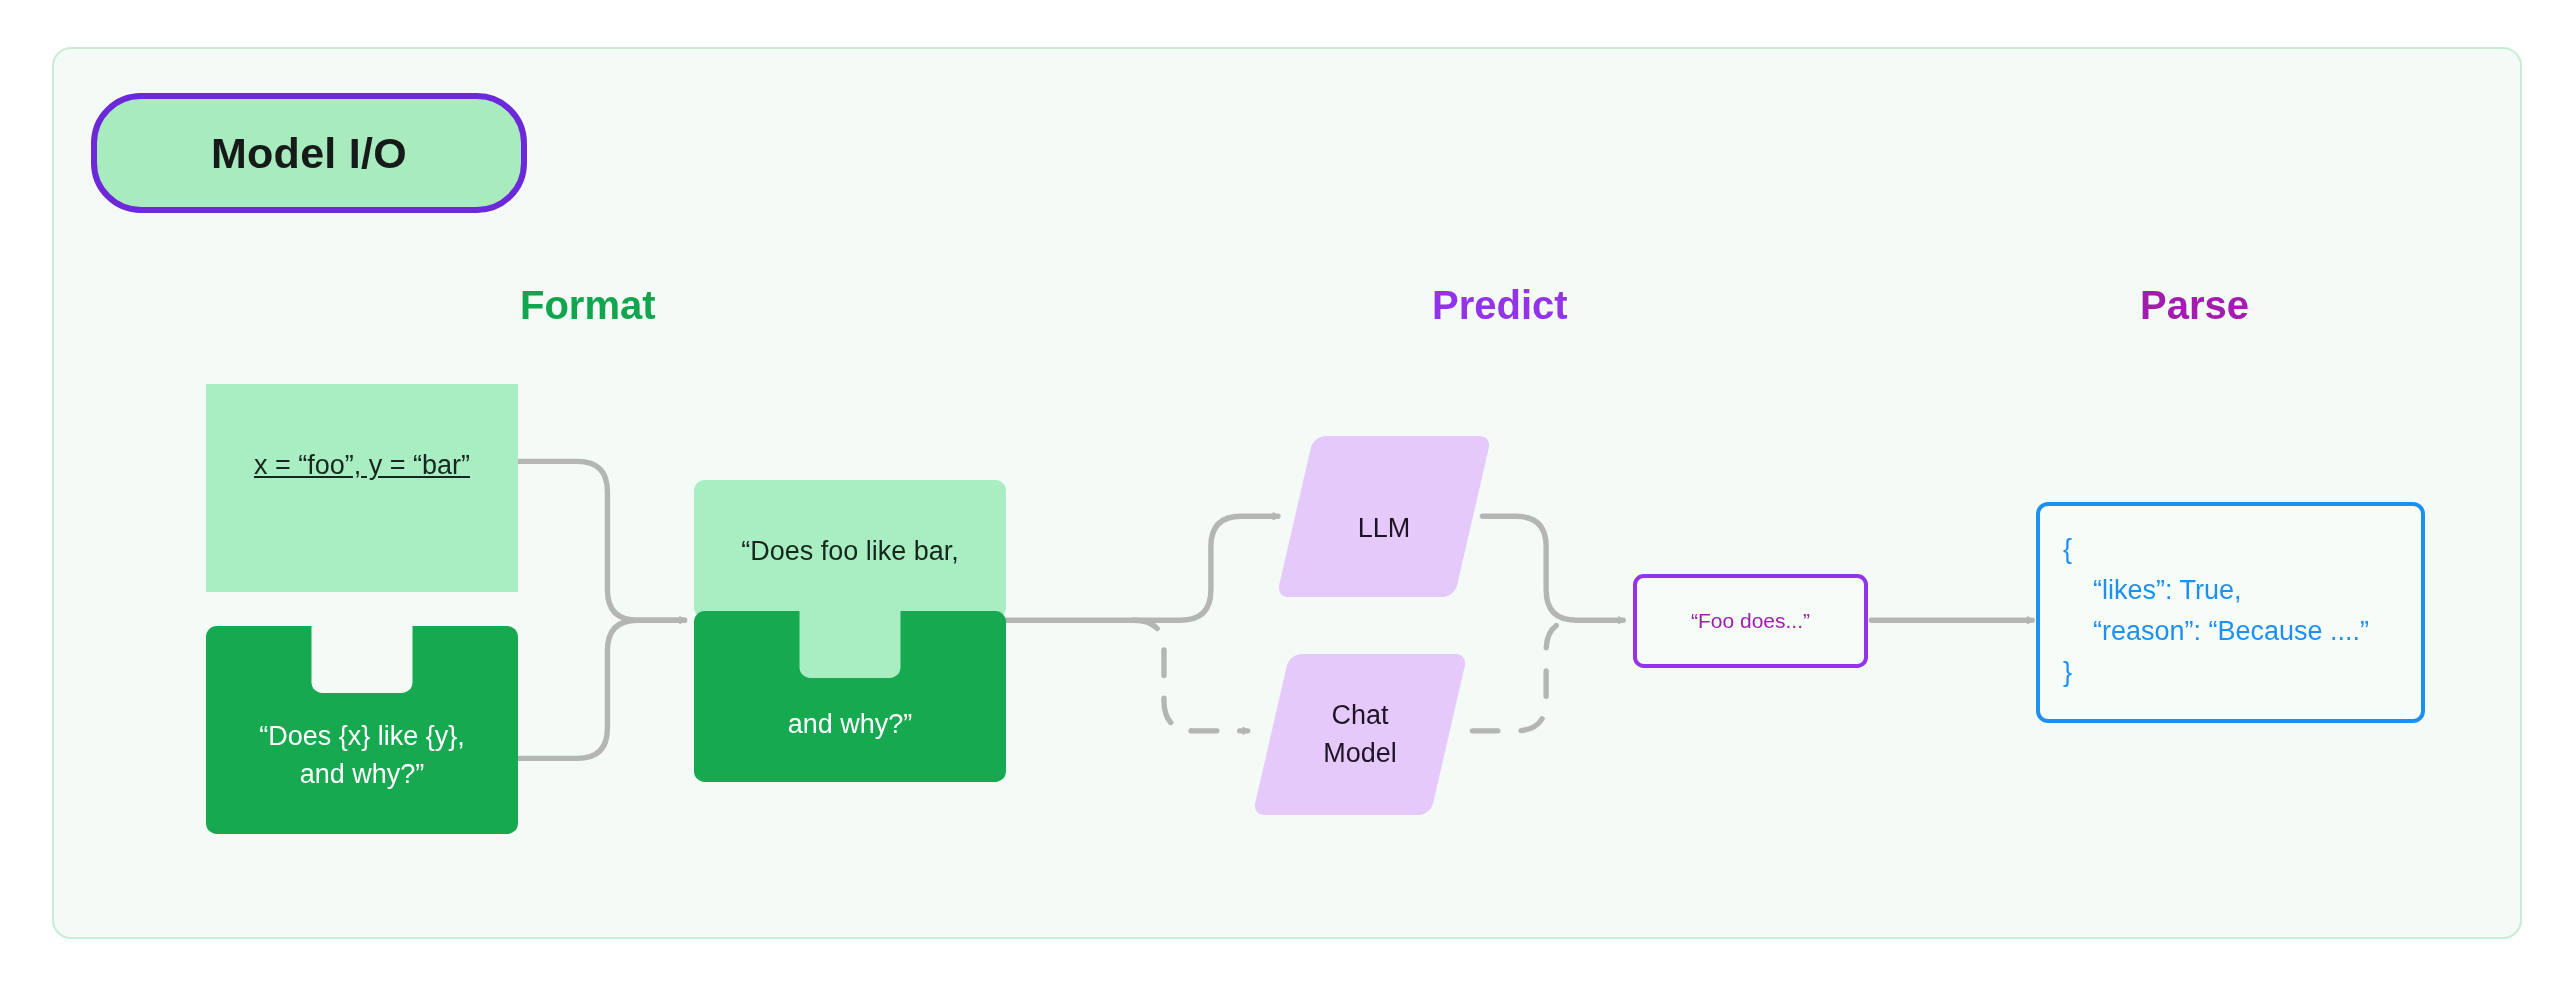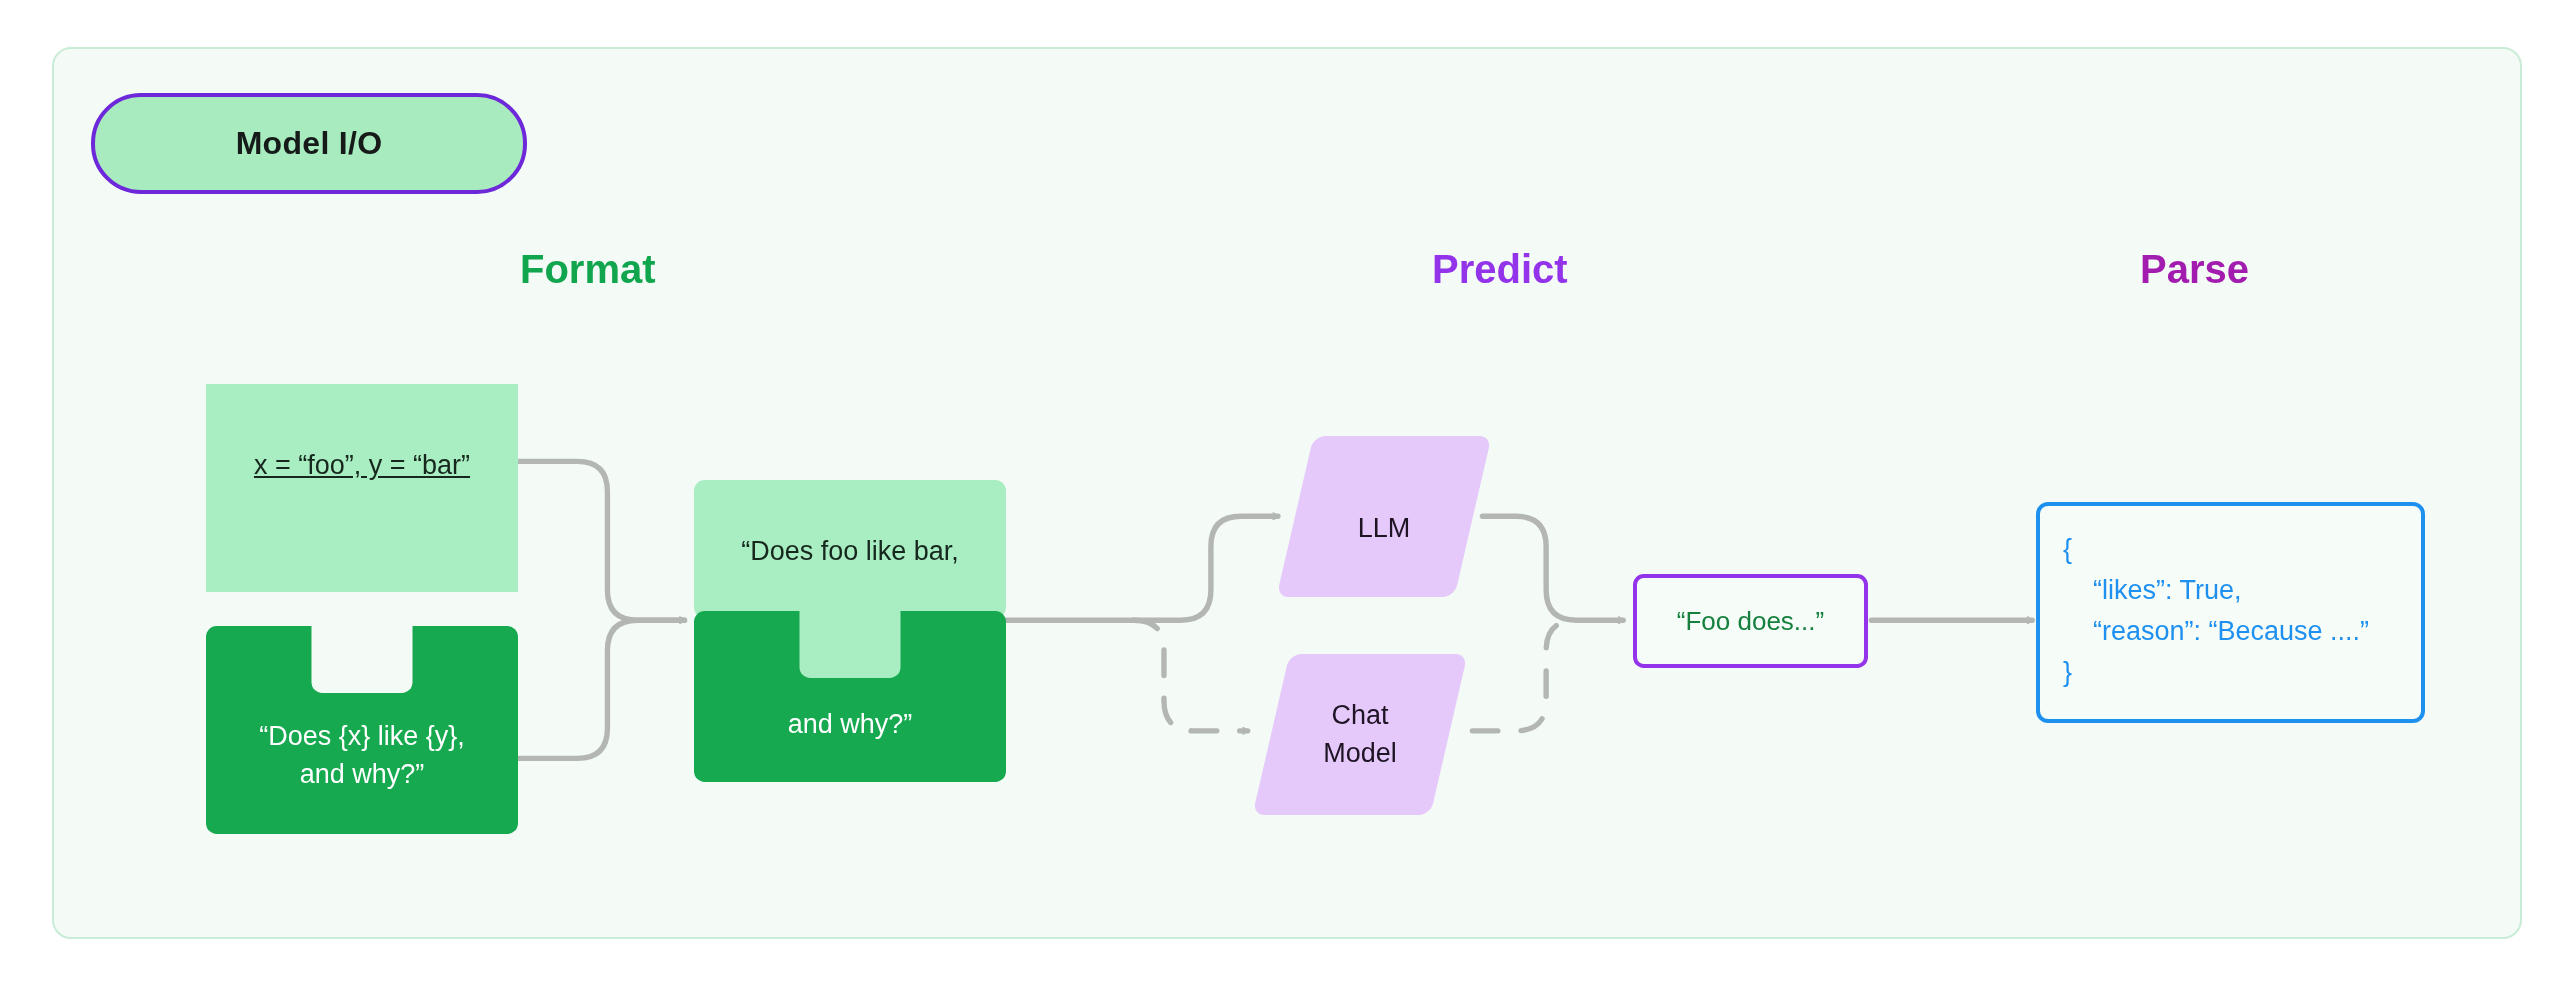--- a/index.html
+++ b/index.html
@@ -28,40 +28,41 @@
     border: 2px solid #c9ecd6;
     border-radius: 19px;
   }
 
   
   .group-badge {
     position: absolute;
     left: 91px;
     top: 93px;
     width: 436px;
-    height: 101px;
+    height: 120px;
     box-sizing: border-box;
     background: #a7ebbf;
-    border: 4px solid #6d28d9;
+    border: 6px solid #6d28d9;
     border-radius: 50px;
     display: flex;
     align-items: center;
     justify-content: center;
-    font-size: 32px;
+    font-size: 43px;
     font-weight: bold;
     color: #161b1a;
     letter-spacing: 0.3px;
   }
 
   
   .heading {
     position: absolute;
     font-size: 40px;
     font-weight: bold;
     white-space: nowrap;
+    margin-top: 36px;
   }
   .heading.format  { left: 520px;  top: 247px; color: #11a64e; }
   .heading.predict { left: 1432px; top: 247px; color: #9333ea; }
   .heading.parse   { left: 2140px; top: 247px; color: #a21caf; }
 
   
   
   .piece-light {
     position: absolute;
     background: #a9eec3;
@@ -143,22 +144,22 @@
     position: absolute;
     box-sizing: border-box;
     display: flex;
     align-items: center;
     justify-content: center;
     border-radius: 10.7px;
     background: #f6fcf8;
   }
   .outline-box.purple {
     border: 4.7px solid #9333ea;
-    color: #15803d;
-    font-size: 26px;
+    color: #a21caf;
+    font-size: 21px;
   }
   .outline-box.blue {
     border: 4.7px solid #1e90f0;
     color: #1e90f0;
     border-radius: 12px;
     align-items: flex-start;
     justify-content: flex-start;
   }
   .json-text {
     font-size: 27px;

